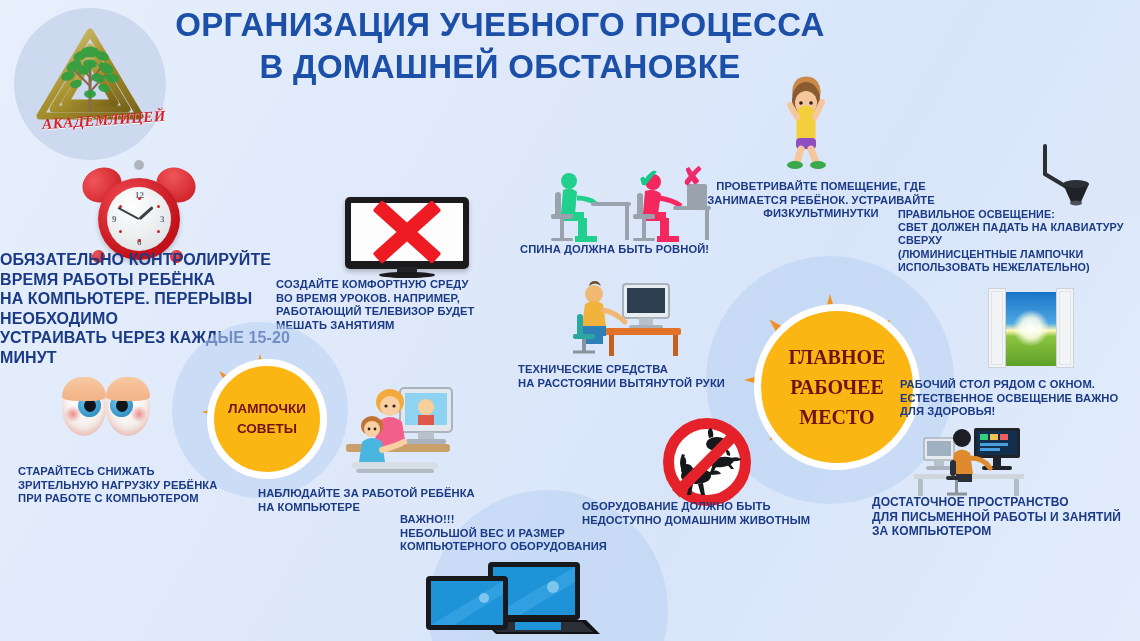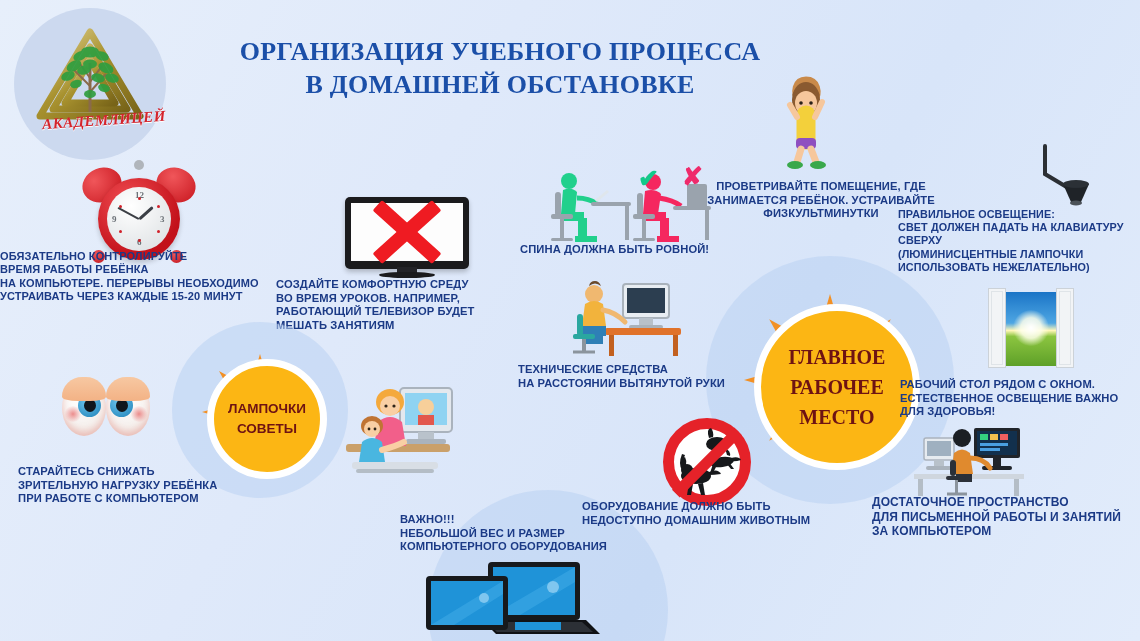--- a/index.html
+++ b/index.html
@@ -29,29 +29,28 @@
     text-align:left;
     line-height:1.22;
     letter-spacing:.1px;
     text-transform:uppercase;
     white-space:pre-line;
   }
 
   
   .title{
     position:absolute;
-    left:150px;top:35px;width:700px;
+    left:150px;top:4px;width:700px;
     text-align:center;
     color:#1b4fa8;
     font-weight:bold;
-    font-size:26px;
+    font-size:33px;
     line-height:1.28;
     letter-spacing:.3px;
     white-space:pre-line;
-    font-family:Liberation Serif, serif;
   }
 
   
   .logo-disc{
     left:14px;top:8px;width:152px;height:152px;
     border-radius:50%;
     background:#ccd9ef;
   }
   .logo-word{
     position:absolute;left:22px;top:104px;width:136px;
@@ -239,21 +238,21 @@
         <div class="tick" style="left:50px;top:18px;"></div>
         <div class="tick" style="left:50px;top:43px;"></div>
         <div class="tick" style="left:31px;top:52px;"></div>
         <div class="tick" style="left:12px;top:43px;"></div>
         <div class="tick" style="left:12px;top:18px;"></div>
         <div class="hand" style="left:31px;top:14px;width:2.5px;height:18px;transform:rotate(48deg);"></div>
         <div class="hand" style="left:31px;top:8px;width:2px;height:24px;transform:rotate(-62deg);"></div>
       </div>
     </div>
   </div>
-  <div class="cap" style="left:0px;top:250px;width:292px;font-size:11px;">ОБЯЗАТЕЛЬНО КОНТРОЛИРУЙТЕ
+  <div class="cap" style="left:0px;top:250px;width:292px;font-size:16px;">ОБЯЗАТЕЛЬНО КОНТРОЛИРУЙТЕ
 ВРЕМЯ РАБОТЫ РЕБЁНКА
 НА КОМПЬЮТЕРЕ. ПЕРЕРЫВЫ НЕОБХОДИМО
 УСТРАИВАТЬ ЧЕРЕЗ КАЖДЫЕ 15-20 МИНУТ</div>
 
   <div class="abs tv">
     <div class="tv-frame">
       <div class="tv-screen"></div>
     </div>
     <div class="tv-neck"></div>
     <div class="tv-base"></div>
@@ -320,20 +319,22 @@
       <ellipse cx="42" cy="56" rx="11" ry="10" fill="#c07434"></ellipse>
       <circle cx="42" cy="59" r="8" fill="#f9cfa4"></circle>
       <circle cx="39" cy="59" r="1.4" fill="#2e2419"></circle>
         <circle cx="45" cy="59" r="1.4" fill="#2e2419"></circle>
       <path d="M32 72 q10 -8 20 0 l3 20 h-26z" fill="#49b6e0"></path>
       <path d="M52 80 q14 -4 22 -8" stroke="#f9cfa4" stroke-width="6" fill="none" stroke-linecap="round"></path>
       <rect x="22" y="92" width="86" height="7" rx="3" fill="#d8dee5"></rect>
       <rect x="26" y="99" width="78" height="4" rx="2" fill="#b4bdc6"></rect>
     </svg>
   </div>
+  <div class="cap" style="left:258px;top:487px;width:252px;font-size:11.2px;">НАБЛЮДАЙТЕ ЗА РАБОТОЙ РЕБЁНКА
+НА КОМПЬЮТЕРЕ</div>
 
   <div class="abs halo" style="left:428px;top:490px;width:240px;height:240px;"></div>
   <div class="cap" style="left:400px;top:513px;width:240px;font-size:11.2px;">ВАЖНО!!!
 НЕБОЛЬШОЙ ВЕС И РАЗМЕР
 КОМПЬЮТЕРНОГО ОБОРУДОВАНИЯ</div>
   <div class="abs laptops">
     <svg width="190" height="78" viewBox="0 0 190 78">
       <g>
         <rect x="68" y="2" width="92" height="58" rx="4" fill="#17191c"></rect>
         <rect x="73" y="7" width="82" height="48" fill="#1f93d8"></rect>

